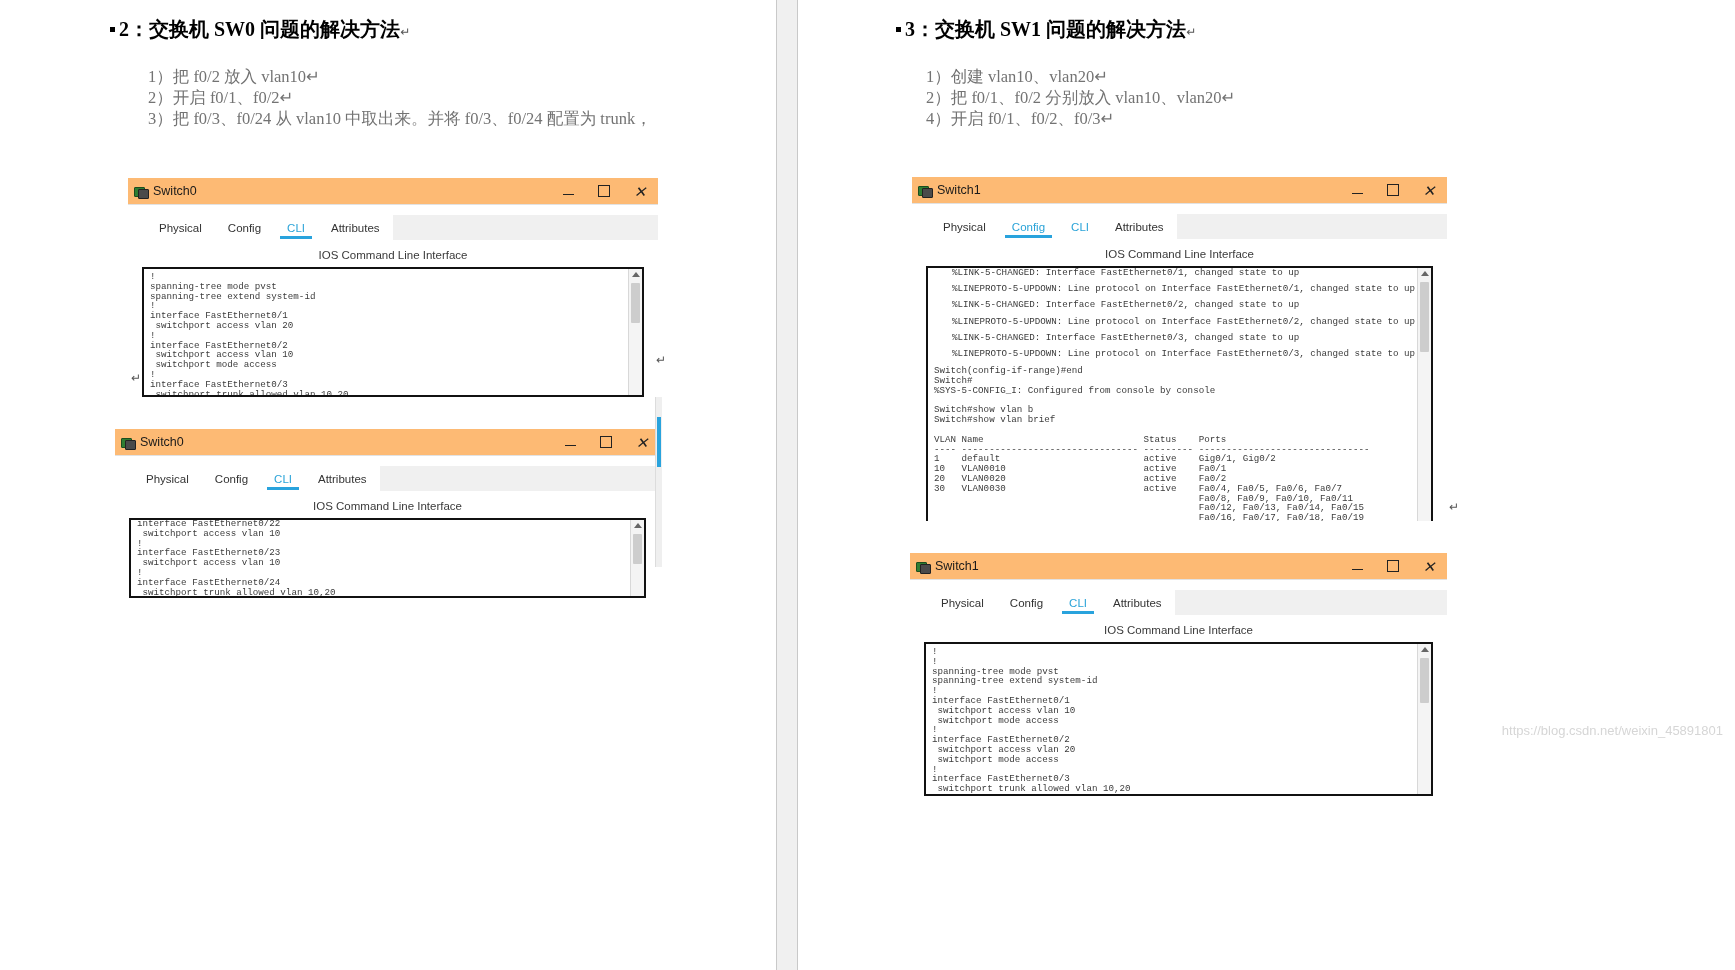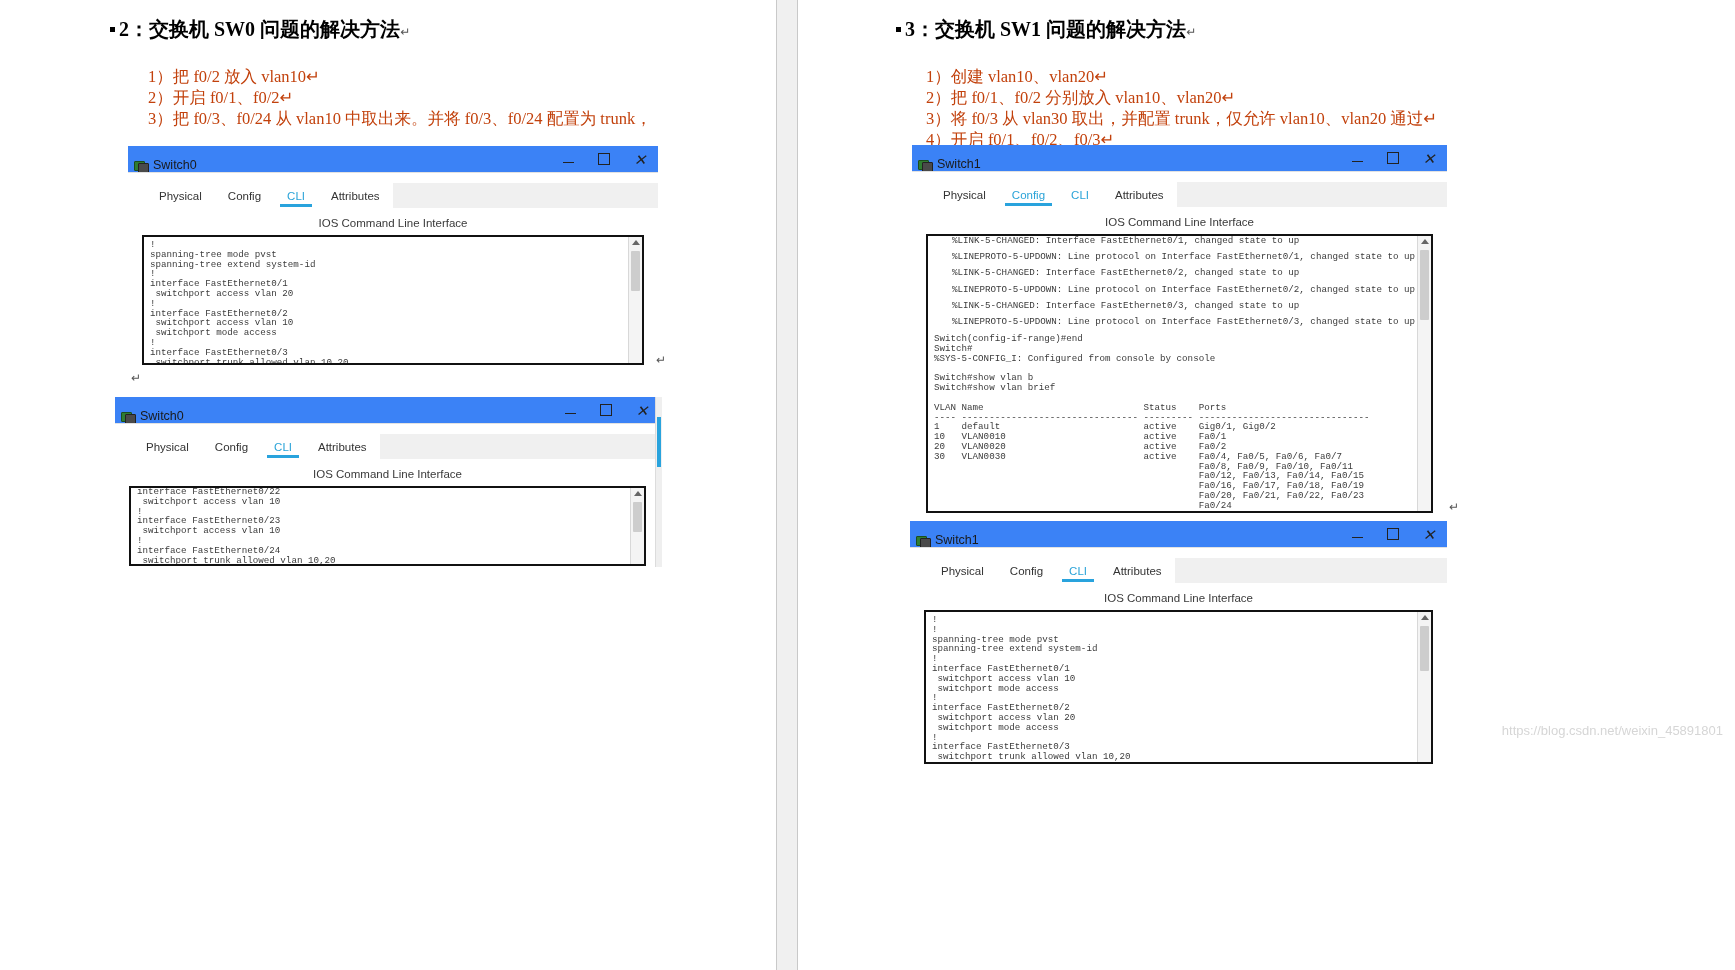--- a/index.html
+++ b/index.html
@@ -43,38 +43,39 @@
   .pilcrow{
     font-family:"Liberation Sans", sans-serif;
     font-size:12px;
     color:#555;
     font-weight:normal;
   }
 
   .steps{
     font-family:"Liberation Serif", serif;
     font-size:16.5px;
-    color:#c2410c;
+    color:#737373;
     line-height:21px;
     white-space:nowrap;
   }
   .step{ white-space:nowrap; }
   .step-cont{ white-space:nowrap; }
 
   
   .pt-window{
     position:absolute;
     background:#ffffff;
     font-family:"Liberation Sans", sans-serif;
   }
   .pt-titlebar{
     height:26px;
-    background:#3b82f6;
-    display:flex;align-items:flex-end;
-    position:relative;
+    background:#fdba74;
+    display:flex;align-items:center;
+    position:relative;
+    margin-top:32px;
   }
   .pt-title-icon{
     width:13px;height:13px;margin-left:6px;margin-right:6px;
     position:relative;
     flex:0 0 auto;
   }
   .pt-title-icon .sq1{
     position:absolute;left:0;top:2px;width:9px;height:8px;
     background:#2f7d32;border:1px solid #1c4d1e;border-radius:1px;
   }
@@ -338,21 +339,20 @@
 
   <div class="column col-right">
 
     <div class="heading" style="position:absolute;left:98px;top:16px;">
       <span class="bullet"></span><span>3：交换机 SW1 问题的解决方法</span><span class="pilcrow">↵</span>
     </div>
 
     <div class="steps" style="position:absolute;left:128px;top:66px;">
       <div class="step">1）创建 vlan10、vlan20↵</div>
       <div class="step">2）把 f0/1、f0/2 分别放入 vlan10、vlan20↵</div>
-      <div class="step">3）将 f0/3 从 vlan30 取出，并配置 trunk，仅允许 vlan10、vlan20 通过↵</div>
       <div class="step">4）开启 f0/1、f0/2、f0/3↵</div>
     </div>
 
     <div class="pt-window" style="left:114px;top:145px;width:535px;height:372px;">
 
       <div class="pt-titlebar">
         <span class="pt-title-icon">
           <span class="sq1"></span>
             <span class="sq2"></span>
         </span>

